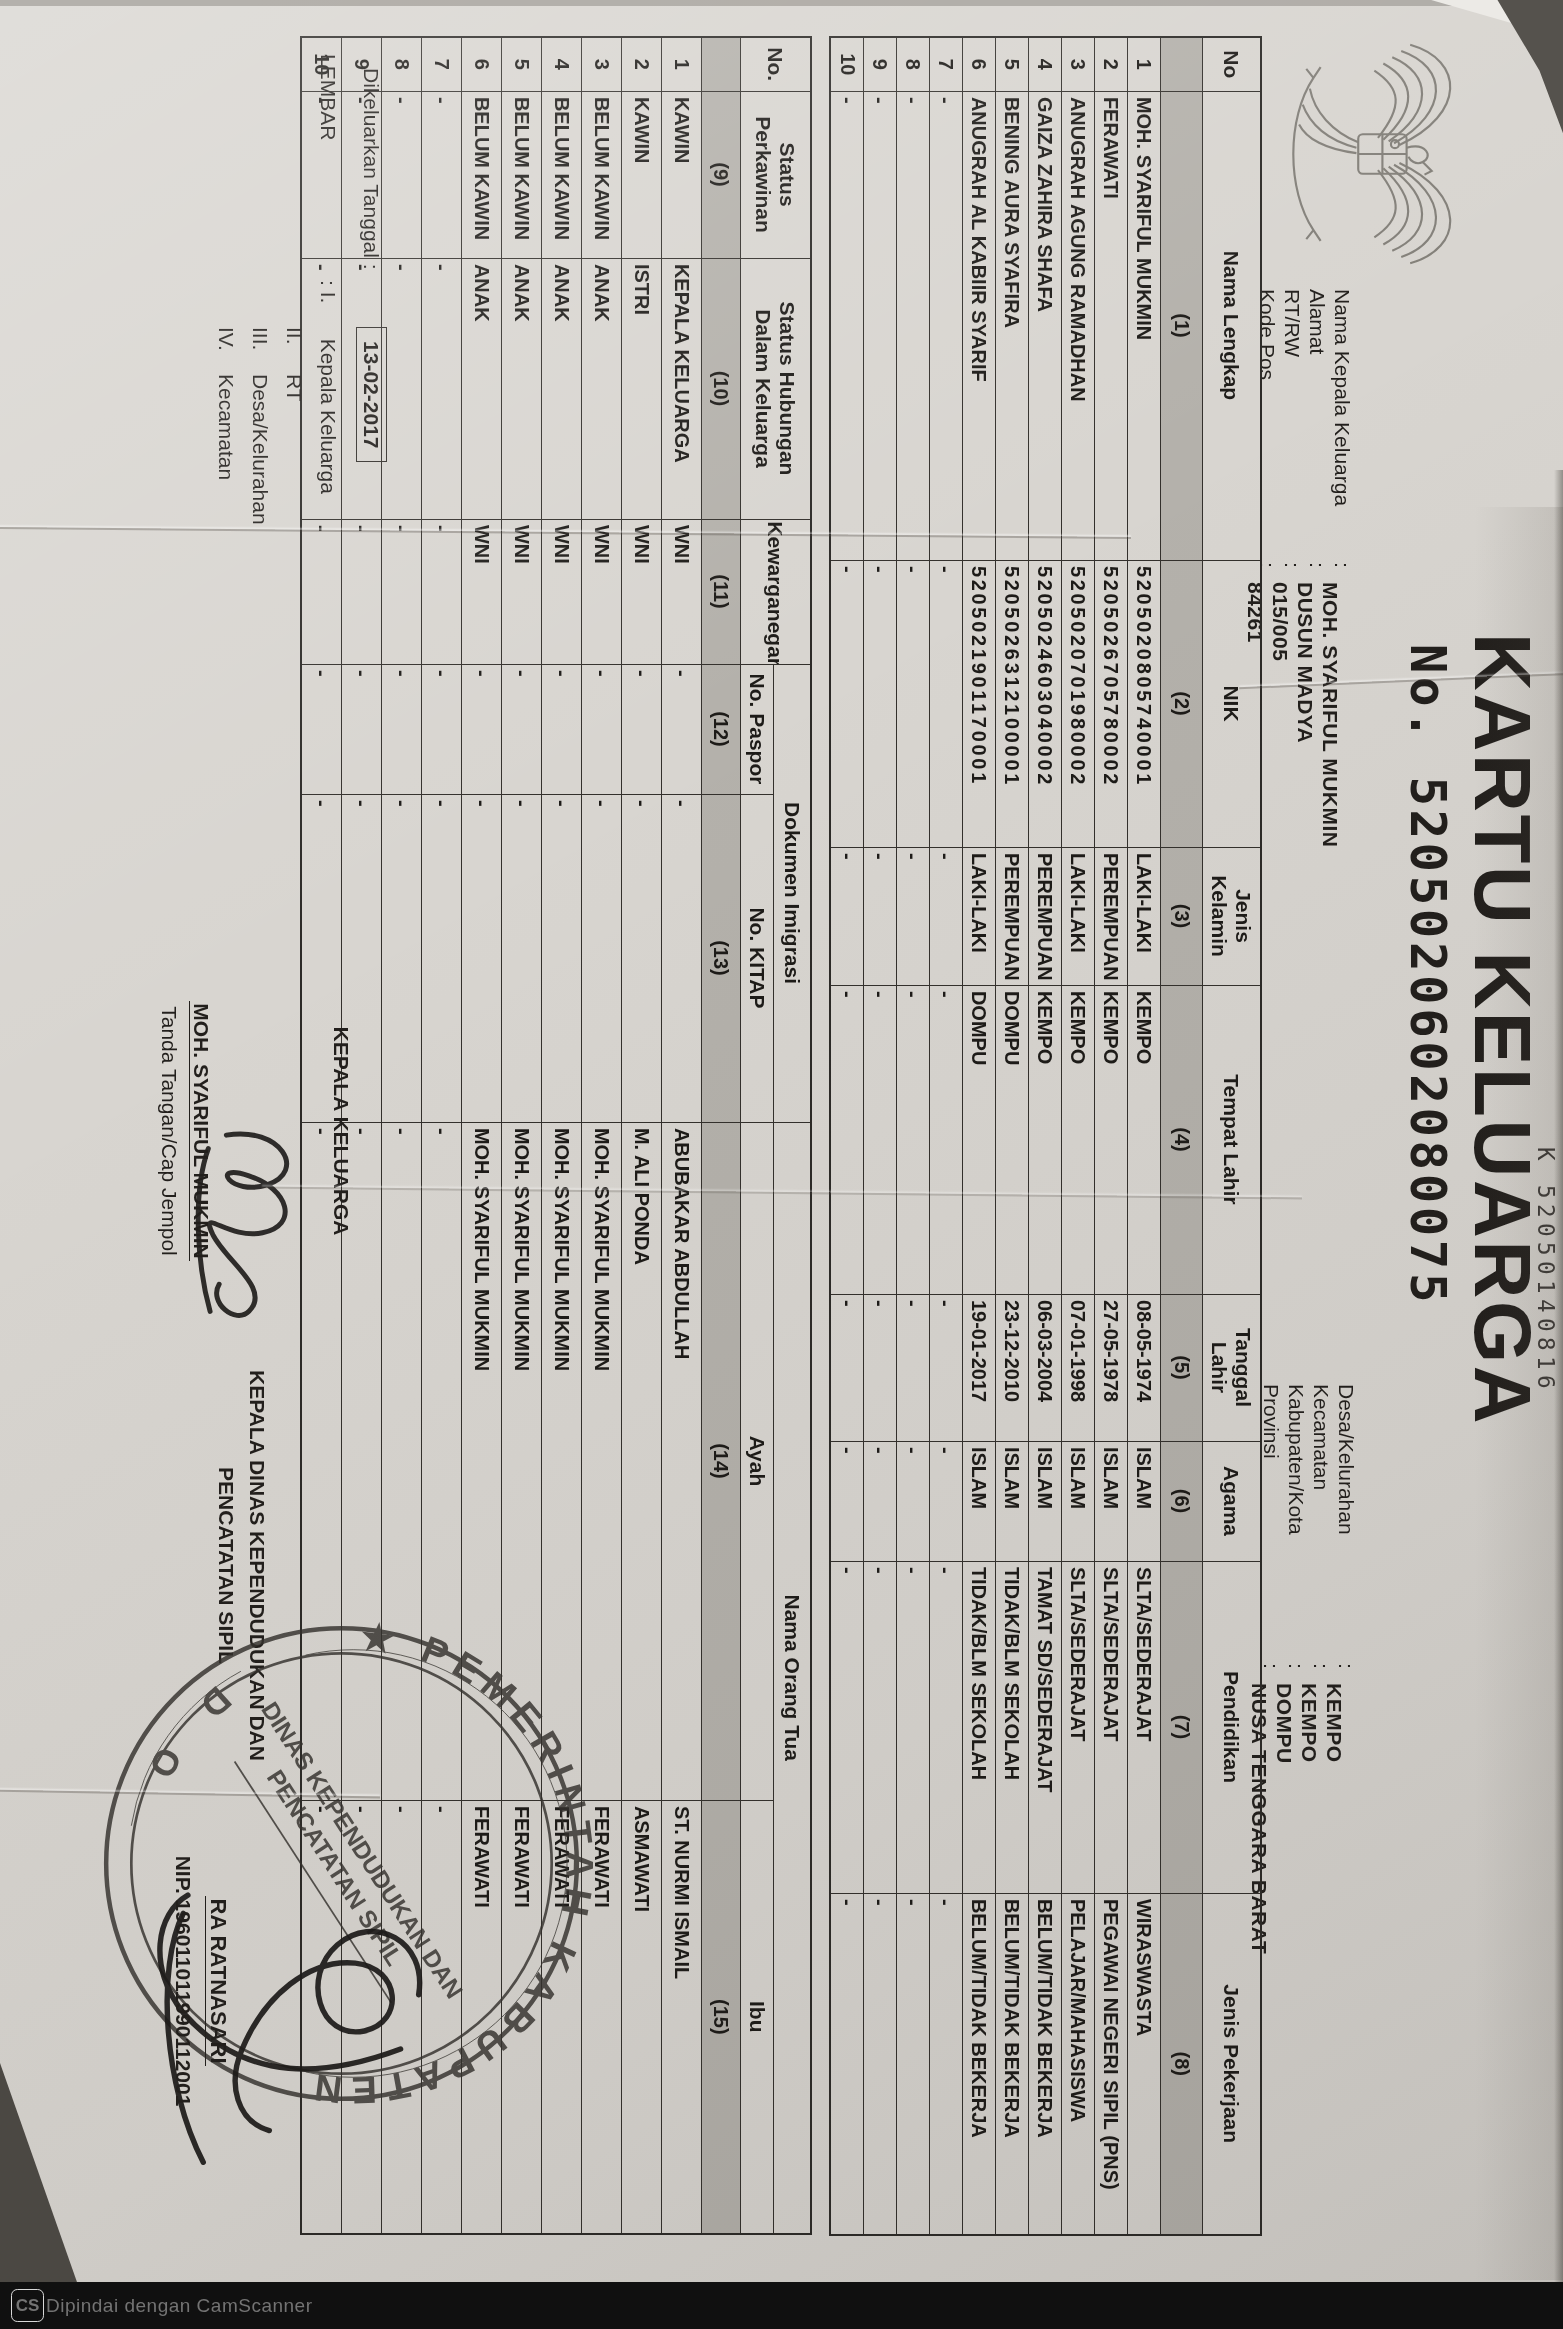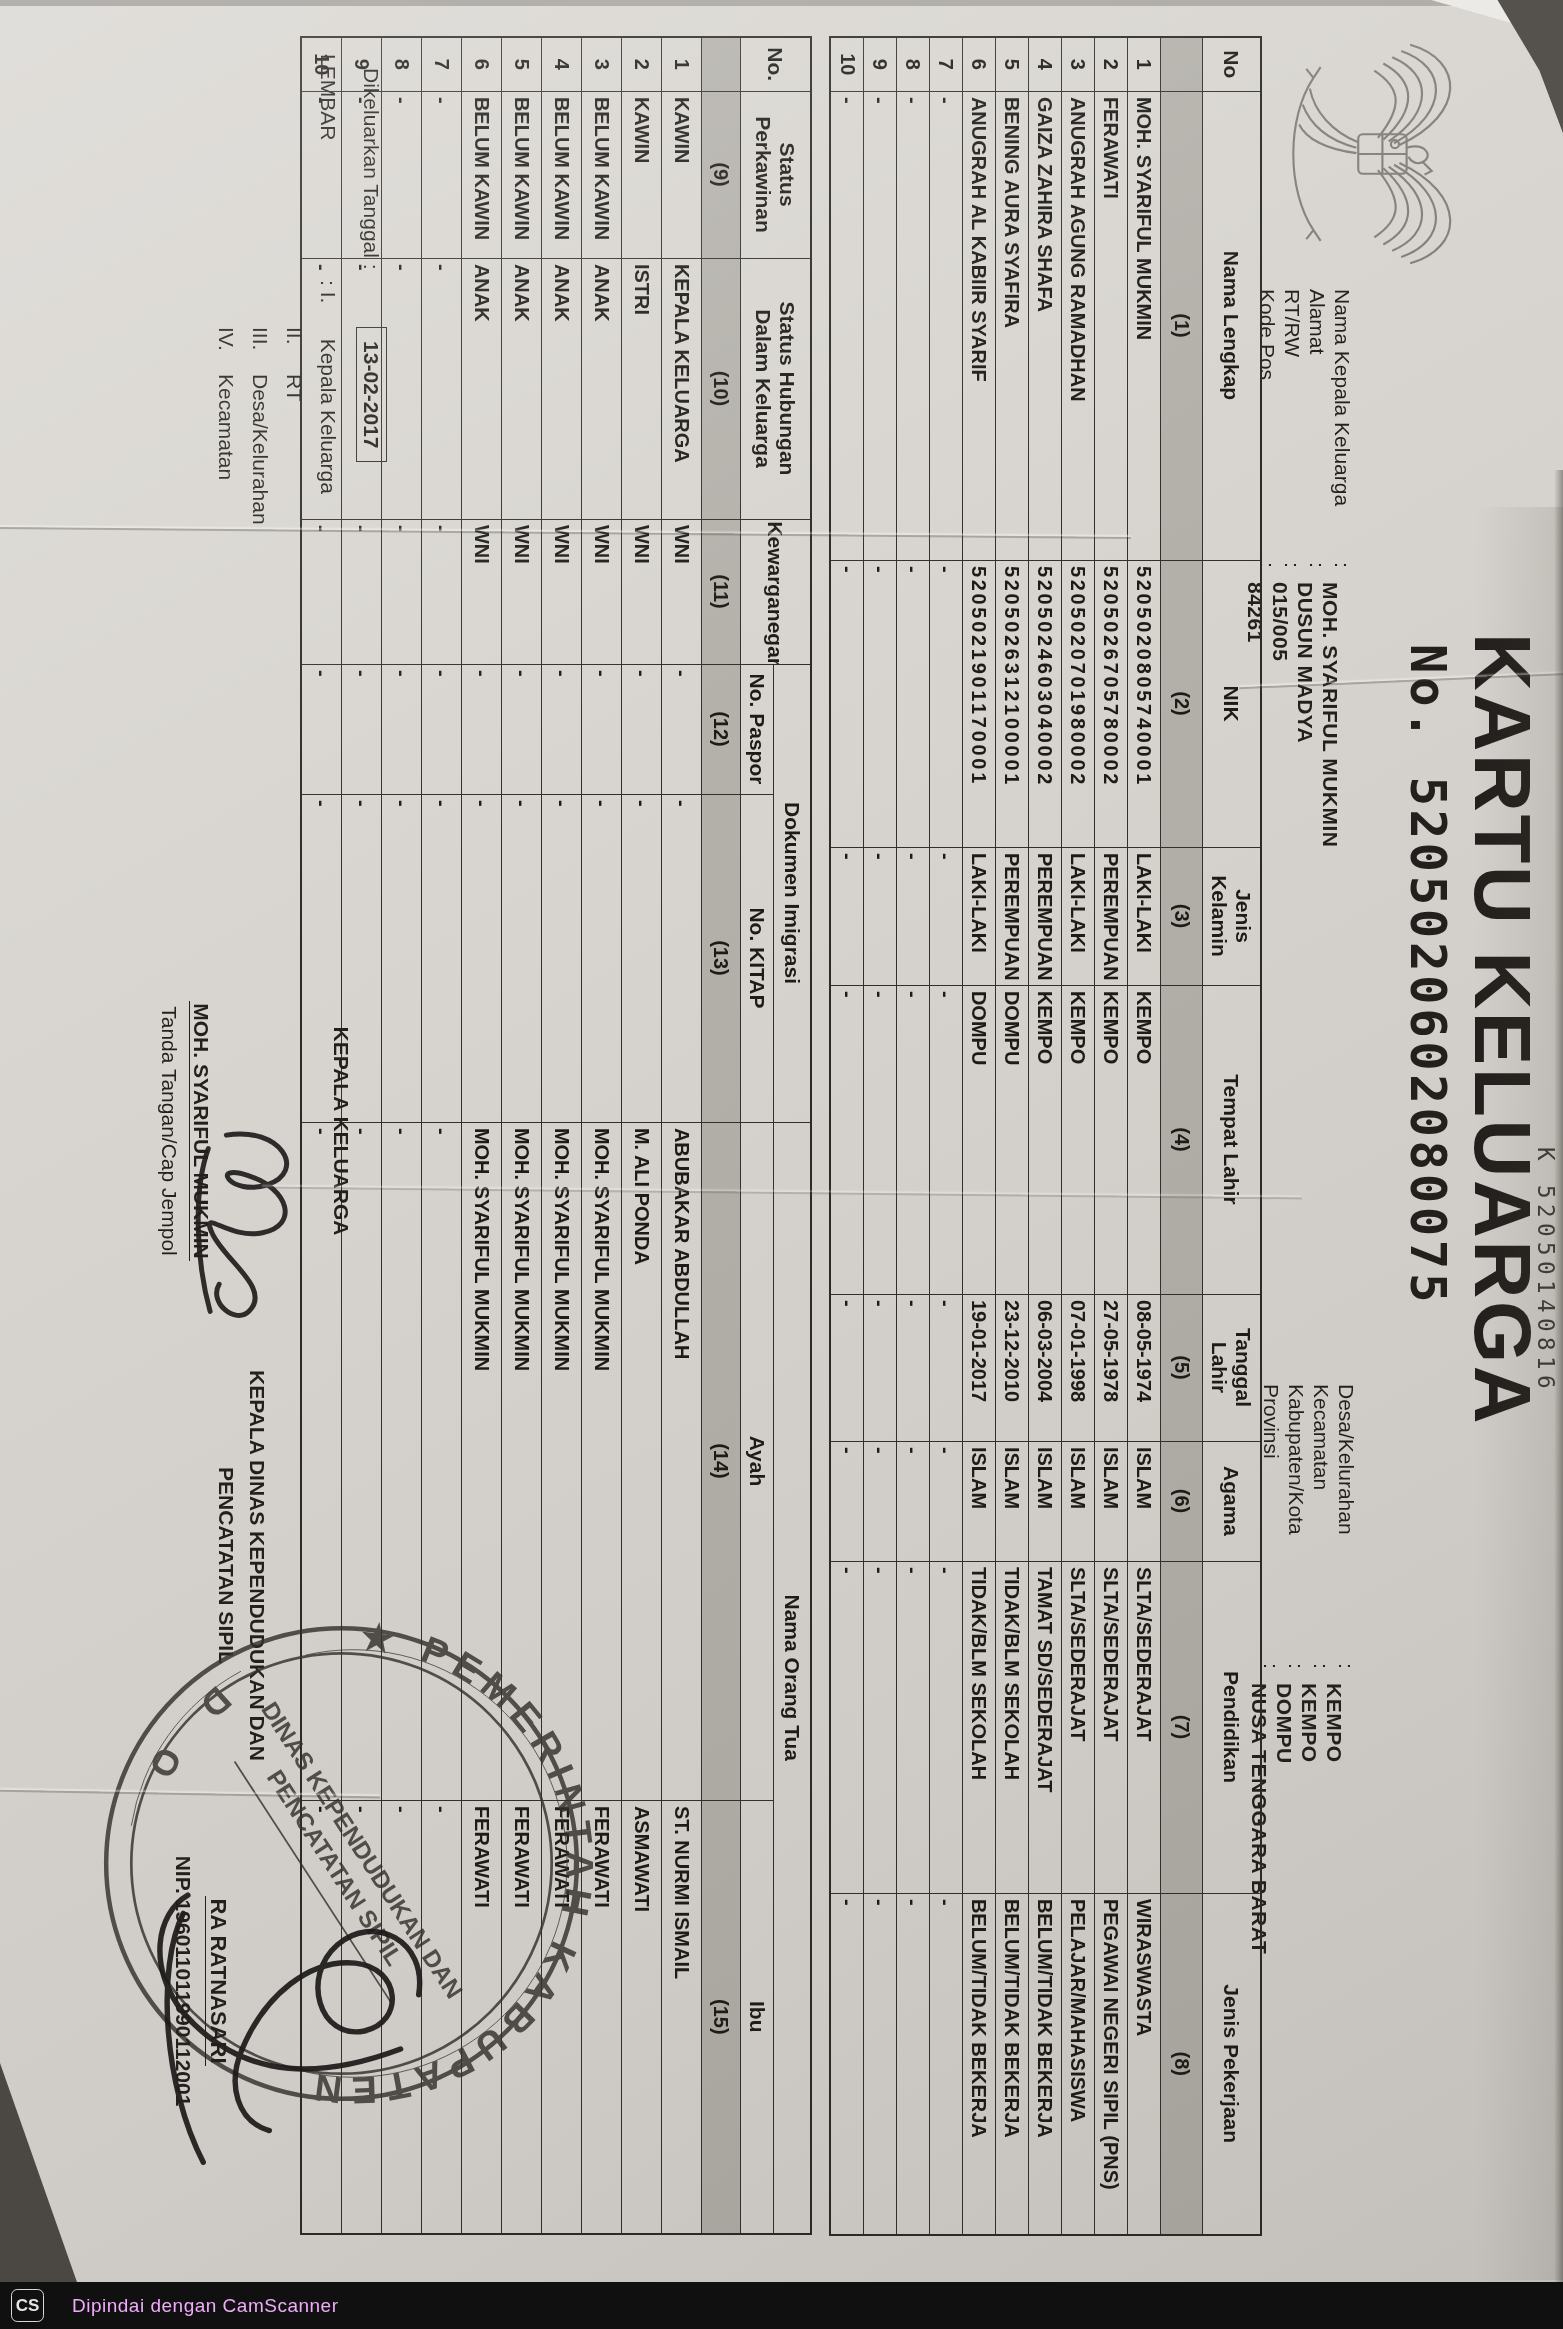--- a/index.html
+++ b/index.html
@@ -68,23 +68,23 @@
   .corner-tr{left:1389px;top:0;width:175px;height:136px;background:#55524d;
              clip-path:polygon(62% 0,100% 0,100% 100%,86% 52%);}
   .sliver-tr{left:1434px;top:-25px;width:190px;height:52px;background:#eceae6;transform:rotate(16deg);}
   .corner-bl{left:0;top:2063px;width:100px;height:222px;background:#4b4843;
              clip-path:polygon(0 0,0 100%,78% 100%);}
   .edge-r{left:1554px;top:470px;width:9px;height:1814px;background:linear-gradient(to right,transparent,rgba(60,56,50,.45));}
   .shade-r{left:1475px;top:507px;width:89px;height:1773px;background:linear-gradient(to right,transparent,rgba(90,84,76,.16));}
   
   .csbar{position:absolute;left:0;bottom:0;width:1563px;height:47px;background:var(--bar,#101010);
          display:flex;align-items:center;padding-left:11px;box-sizing:border-box;}
-  .cslogo{width:31px;height:31px;border:1.8px solid #d9d9d9;border-radius:6.3px;color:#e5e5e5;
-          font-weight:bold;font-size:17px;display:flex;align-items:center;justify-content:center;margin-right:28px;}
-  .cstext{color:#f0abfc;font-size:19px;letter-spacing:0.5px;}
+  .cslogo{width:31px;height:31px;border:1.8px solid #d9d9d9;border-radius:6.3px;color:#737373;
+          font-weight:bold;font-size:17px;display:flex;align-items:center;justify-content:center;margin-right:2px;}
+  .cstext{color:#737373;font-size:19px;letter-spacing:0.5px;}
 </style>
 </head>
 <body>
 
 <div id="screen">
 
   <div class="doc">
 
     <svg class="abs" style="left:41px;top:74px" width="226" height="206" viewBox="0 0 250 230">
       <g stroke="#7f7c75" fill="none" stroke-width="2.4" opacity="0.95">

